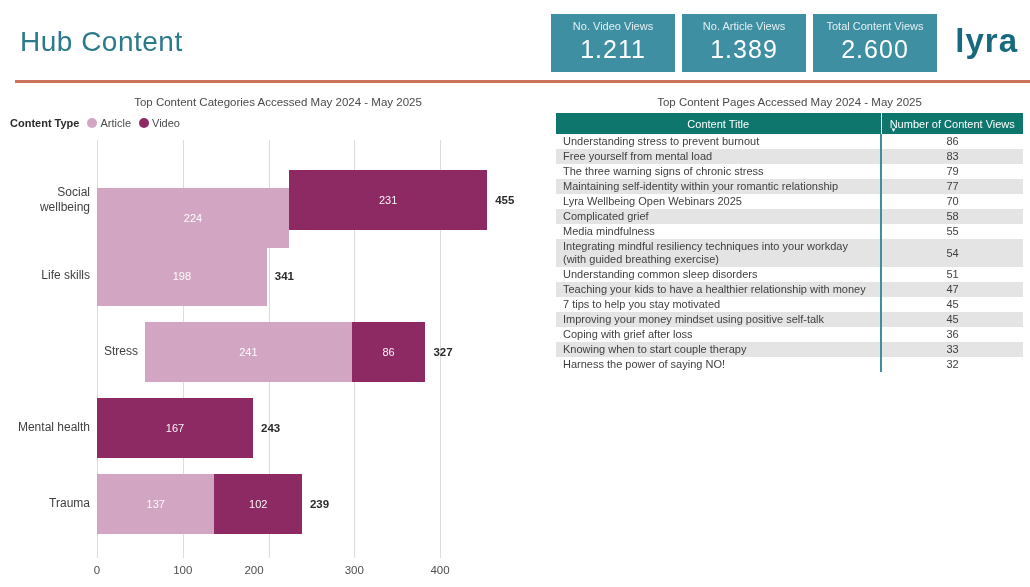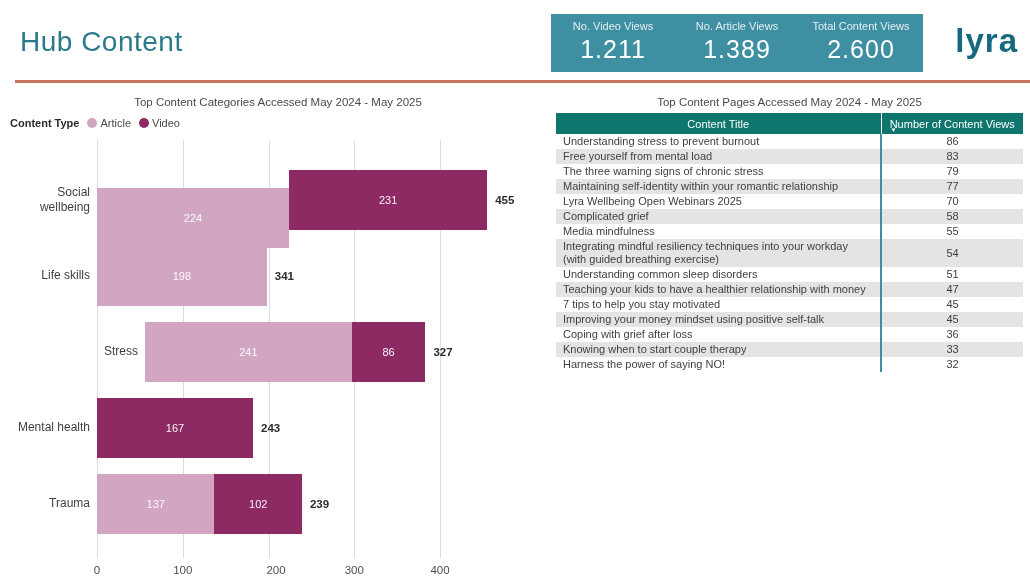--- a/index.html
+++ b/index.html
@@ -11,21 +11,21 @@
     overflow:hidden;
     color:#3f3f3f;
   }
 
   
   .page-title {
     position:absolute; left:20px; top:26px;
     font-size:28px; font-weight:500; letter-spacing:.5px;
     color:#2b7a8c;
   }
-  .kpis { position:absolute; left:551px; top:14px; display:flex; gap:0; }
+  .kpis { position:absolute; left:551px; top:14px; display:flex; gap:7px; }
   .kpi {
     width:124px; height:58px; background:#3e8fa2; color:#fff;
     text-align:center; padding-top:6px;
   }
   .kpi-label { font-size:11px; color:#e3eff2; }
   .kpi-value { font-size:25px; margin-top:3px; letter-spacing:1px; }
   .logo {
     position:absolute; right:12px; top:22px;
     font-size:33px; font-weight:bold; color:#16697e; letter-spacing:1px;
   }
@@ -113,21 +113,21 @@
     <span class="legend-dot" style="background: rgb(141, 42, 99);"></span>
     <span>Video</span>
   </span>
 </div>
   <div class="plot">
       <div class="gridline" style="left: 0px;"></div>
       <span class="x-label" style="left: 0px;">0</span>
       <div class="gridline" style="left: 85.75px;"></div>
       <span class="x-label" style="left: 85.75px;">100</span>
       <div class="gridline" style="left: 171.5px;"></div>
-      <span class="x-label" style="left: 179px;">200</span>
+      <span class="x-label" style="left: 157px;">200</span>
       <div class="gridline" style="left: 257.25px;"></div>
       <span class="x-label" style="left: 257.25px;">300</span>
       <div class="gridline" style="left: 343px;"></div>
       <span class="x-label" style="left: 343px;">400</span>
   <div class="bar-row" style="top: 29.5px;">
     <span class="cat-label">Social wellbeing</span>
     <div class="seg seg-article" style="width: 192.08px; background: rgb(210, 166, 194); margin-top: 36px;">
           <span>224</span>
         </div>
     <div class="seg seg-video" style="width: 198.083px; background: rgb(141, 42, 99);">

